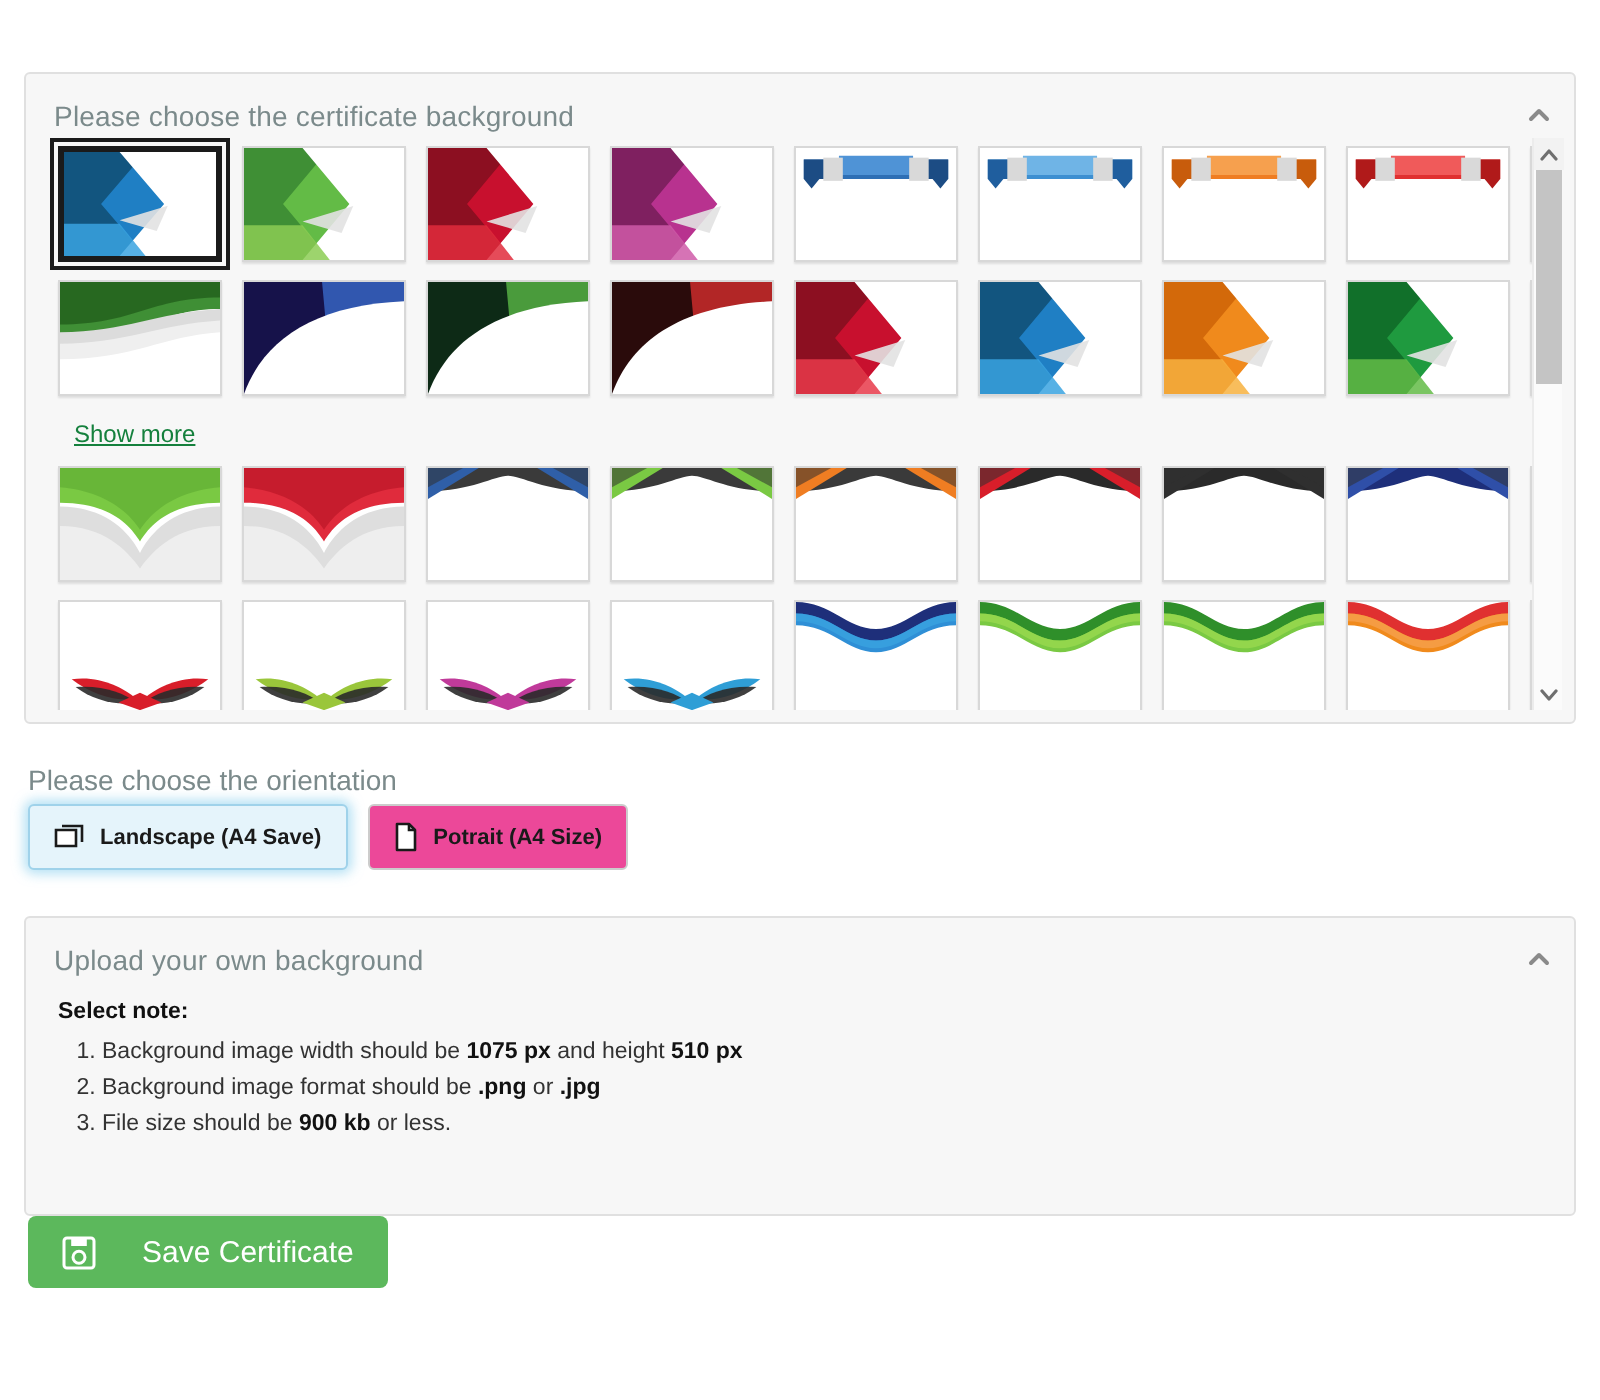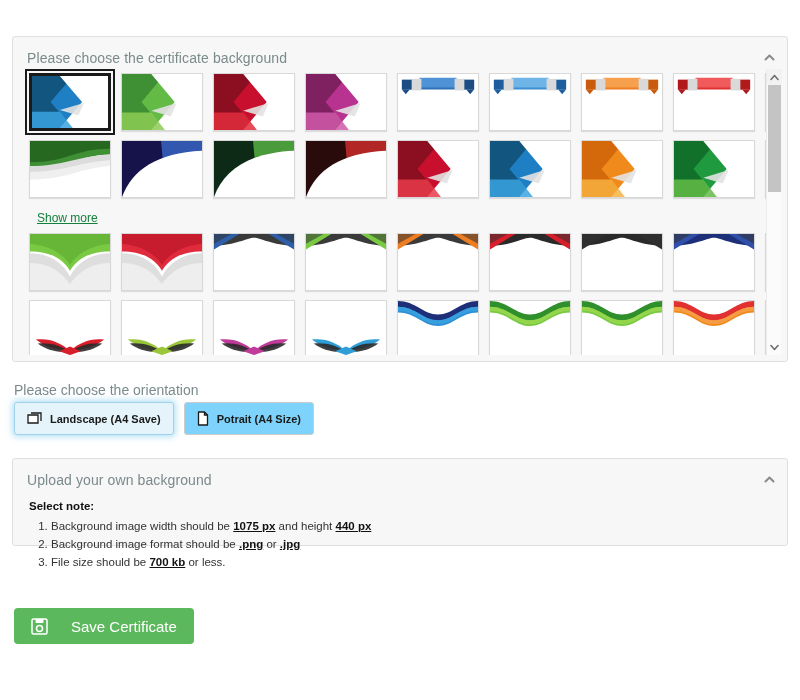--- a/index.html
+++ b/index.html
@@ -101,48 +101,48 @@
 
   
   #orientation-label {
     position: absolute; left: 14px; top: 382px;
     font-size: 14px; color: #7b8a8b;
   }
   .orient-row { position: absolute; left: 14px; top: 402px; display: flex; gap: 10px; }
   .orient-btn {
     display: flex; align-items: center; gap: 8px;
     height: 33px; padding: 0 12px;
-    background: #7dd3fc;
+    background: #ec4899;
     border: 1px solid #cccccc;
     border-radius: 3px;
     font-size: 11px; font-weight: bold; color: #1a1a1a;
     cursor: pointer;
   }
   .orient-btn.active {
     background: #e5f4fb;
     border-color: #9fd2ea;
     box-shadow: 0 0 6px 2px rgba(120,200,235,.55);
   }
   .orient-btn svg { display: block; flex: none; }
 
   
-  #upload-panel { left: 12px; top: 458px; width: 776px; height: 88px; }
+  #upload-panel { left: 12px; top: 458px; width: 776px; height: 150px; }
   #upload-panel .panel-heading { padding-bottom: 6px; }
   .upload-body { padding: 2px 14px 10px 16px; }
   .please-note {
     font-size: 11.5px; font-weight: bold; color: #111;
     margin: 4px 0 6px 0;
   }
   ol.notes { margin: 0; padding-left: 22px; }
   ol.notes li {
     font-size: 11.5px; color: #333;
     line-height: 17px;
     margin-bottom: 1px;
   }
-  ol.notes li b { color: #111; text-decoration: underline; }
+  ol.notes li b { color: #111; }
   .select-bg-btn {
     display: inline-block;
     margin: 8px 0 0 8px;
     padding: 5px 10px 6px 10px;
     background: #148014;
     border: none; border-radius: 3px;
     color: #ffffff; font-size: 11.5px; font-weight: bold;
     cursor: pointer;
   }
 
@@ -579,23 +579,23 @@
       <span>Upload your own background</span>
       <span class="chevron">
         <svg width="13" height="13" viewBox="0 0 13 13">
             <path d="M2.5 8.5 L6.5 4.5 L10.5 8.5" stroke="#8a8a8a" stroke-width="2" fill="none" stroke-linecap="round" stroke-linejoin="round"></path>
           </svg>
       </span>
     </div>
     <div class="upload-body">
       <div class="please-note">Select note:</div>
       <ol class="notes" id="notes-list">
-          <li>Background image width should be <b>1075 px</b> and height <b>440 px</b></li>
+          <li>Background image width should be <b>1075 px</b> and height <b>510 px</b></li>
           <li>Background image format should be <b>.png</b> or <b>.jpg</b></li>
-          <li>File size should be <b>700 kb</b> or less.</li>
+          <li>File size should be <b>900 kb</b> or less.</li>
         </ol>
     </div>
   </div>
 
   <button class="save-btn">
     <span>
       <svg width="17" height="17" viewBox="0 0 17 17">
         <rect x="1" y="1" width="15" height="15" rx="1.5" fill="none" stroke="#ffffff" stroke-width="1.5"></rect>
         <rect x="4.6" y="1" width="7.8" height="4" fill="#ffffff"></rect>
         <circle cx="8.5" cy="10.6" r="3" fill="none" stroke="#ffffff" stroke-width="1.5"></circle>

